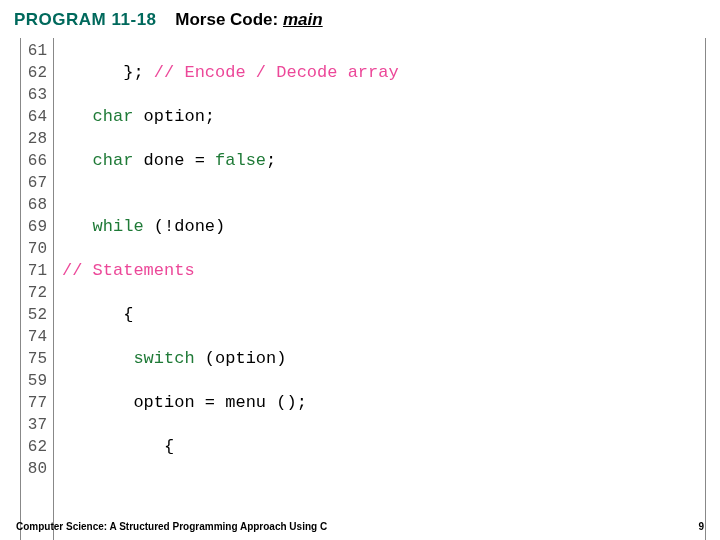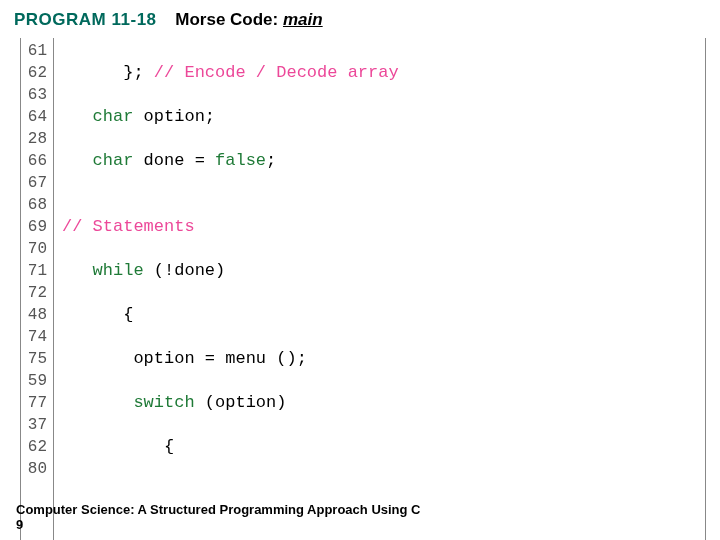--- a/index.html
+++ b/index.html
@@ -56,26 +56,25 @@
     color: #000;
   }
   .kw  { color: #1f7a37; }   
   .cm  { color: #ec4899; text-align: center; }   
   .footer {
     position: absolute;
     bottom: 8px;
     left: 0;
     right: 0;
     padding: 0 16px;
-    font-size: 13px;
+    font-size: 10px;
     font-weight: bold;
     display: flex;
     justify-content: space-between;
     color: #000;
-    flex-direction: column;
   }
 </style>
 </head>
 <body>
 
 <div class="header">
   <span class="prog-label">PROGRAM 11-18</span>
   <span class="title-part">
     <span>Morse Code: </span><span class="title-main">main</span>
   </span>
@@ -88,39 +87,39 @@
     <div>63</div>
     <div>64</div>
     <div>28</div>
     <div>66</div>
     <div>67</div>
     <div>68</div>
     <div>69</div>
     <div>70</div>
     <div>71</div>
     <div>72</div>
-    <div>48</div>
+    <div>52</div>
     <div>74</div>
     <div>75</div>
     <div>59</div>
     <div>77</div>
     <div>37</div>
     <div>62</div>
     <div>80</div>
   </div>
   <div class="code">
 <div><span>      }; </span><span class="cm">// Encode / Decode array</span></div>
 <div><span>   </span><span class="kw">char</span><span> option;</span></div>
 <div><span>   </span><span class="kw">char</span><span> done = </span><span class="kw">false</span><span>;</span></div>
 <div><span></span></div>
+<div><span>   </span><span class="kw">while</span><span> (!done)</span></div>
 <div><span class="cm">// Statements</span></div>
-<div><span>   </span><span class="kw">while</span><span> (!done)</span></div>
 <div><span>      {</span></div>
+<div><span>       </span><span class="kw">switch</span><span> (option)</span></div>
 <div><span>       option = menu ();</span></div>
-<div><span>       </span><span class="kw">switch</span><span> (option)</span></div>
 <div><span>          {</span></div>
 
 
 
 
 
 
 
 
   </div>

